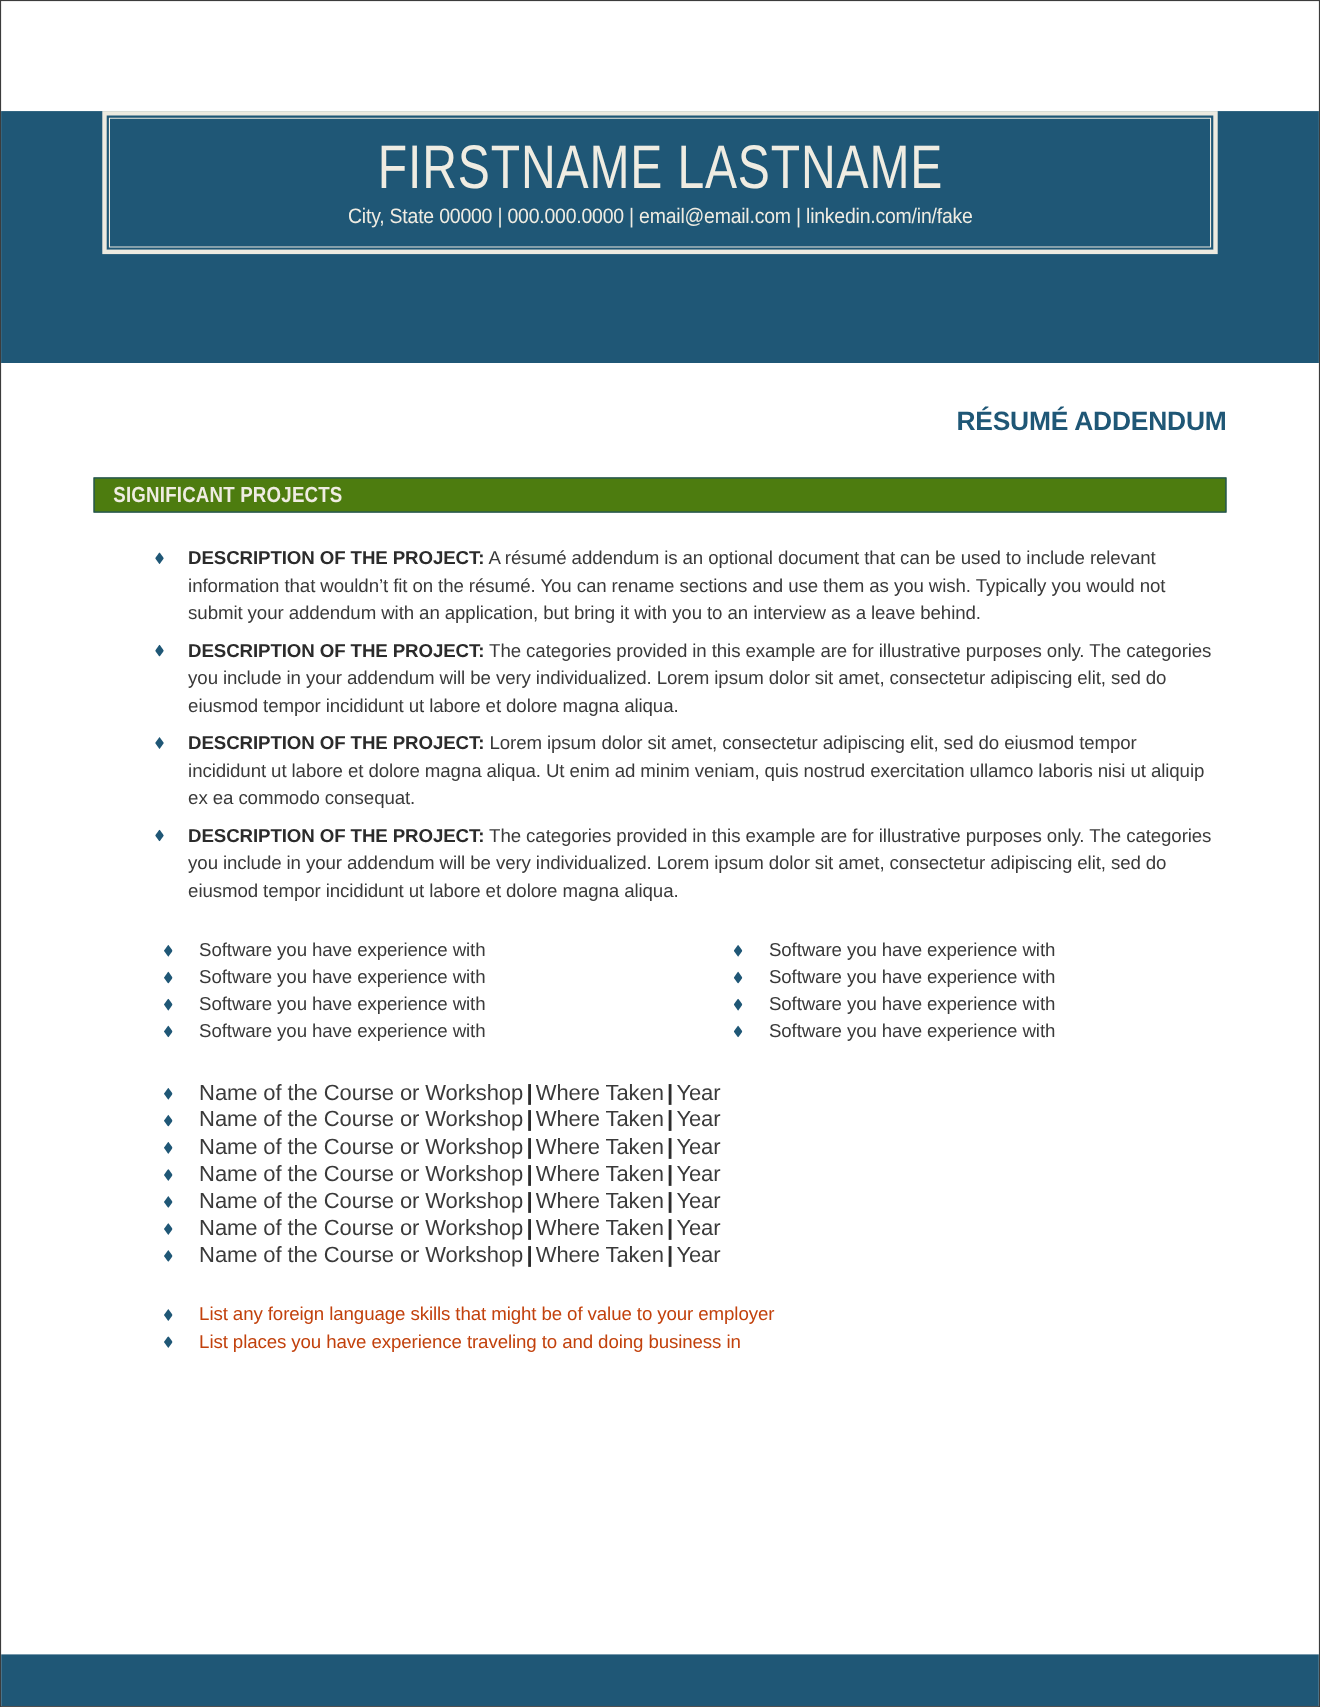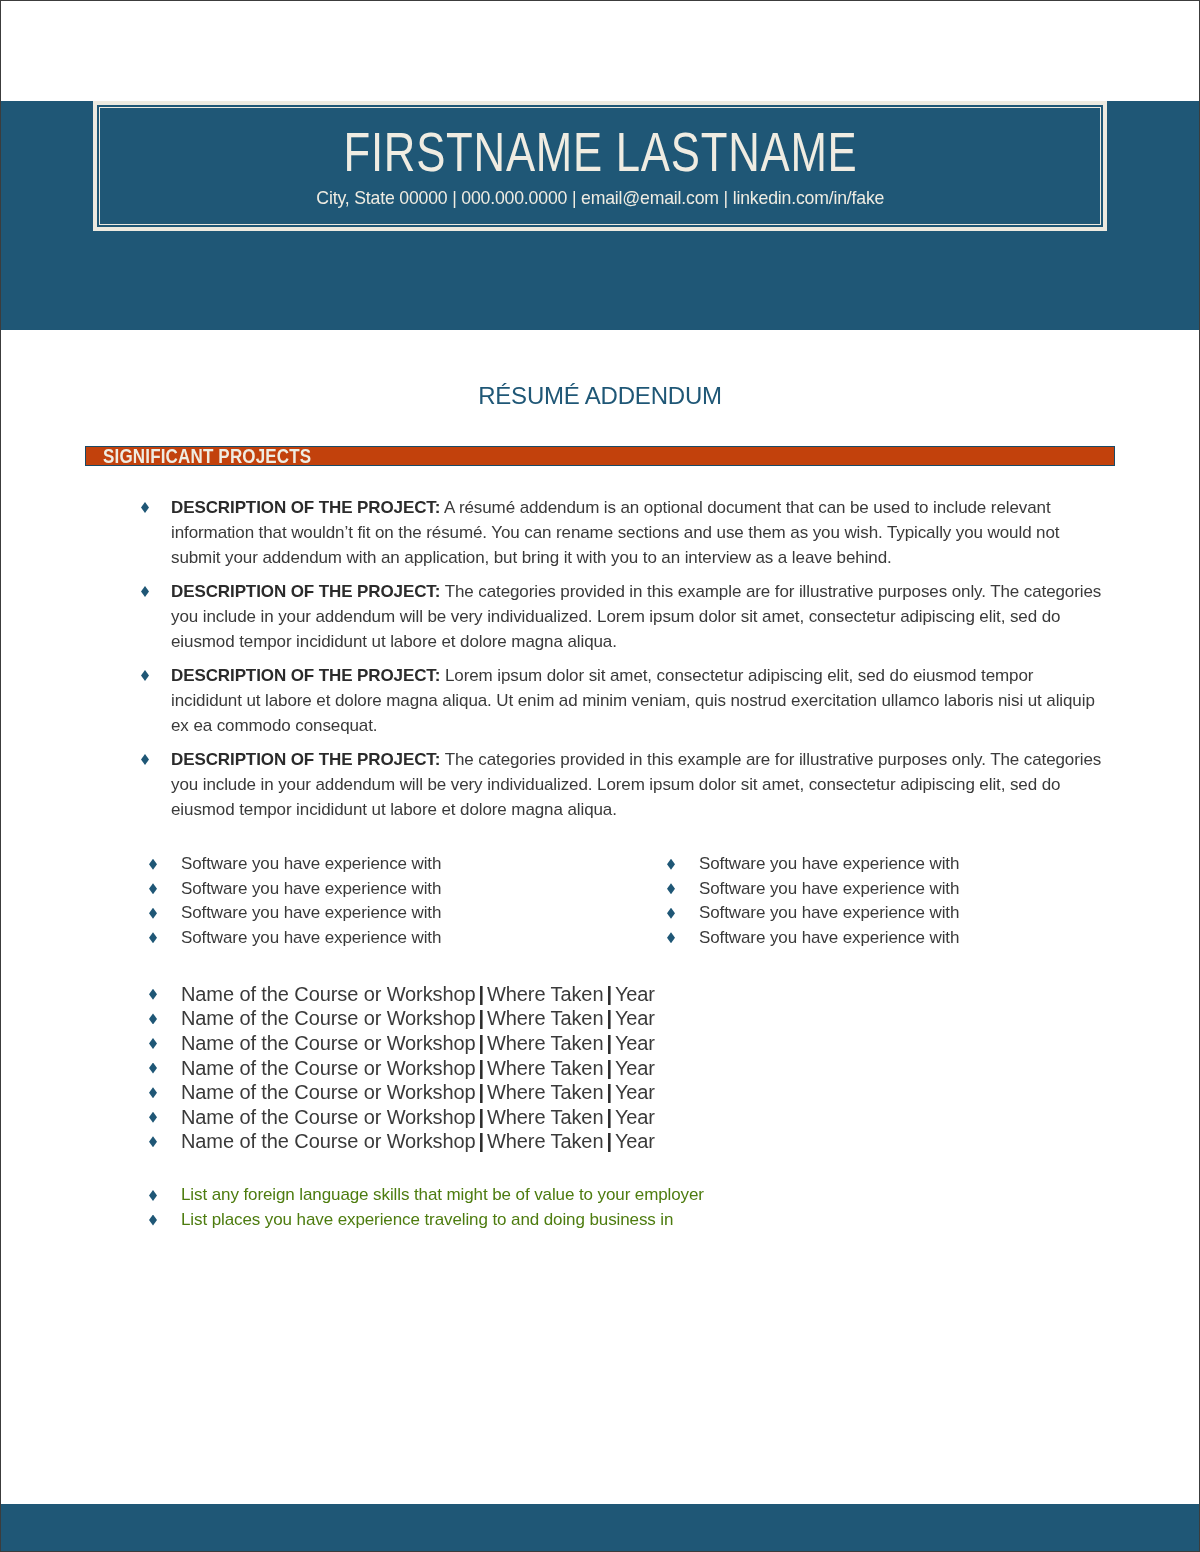--- a/index.html
+++ b/index.html
@@ -47,32 +47,32 @@
     letter-spacing: -0.2px;
     transform: scaleX(0.93);
     transform-origin: center;
     white-space: nowrap;
   }
 
   
   .content { padding: 0 84px; }
 
   .doc-title {
-    margin-top: 52px;
-    text-align: center;
+    margin-top: 40px;
+    text-align: right;
     color: #1F5776;
     font-size: 24px;
-    font-weight: 400;
+    font-weight: 700;
     letter-spacing: -0.2px;
   }
 
   .bar {
     margin-top: 36px;
-    height: 20px;
-    background: #c2410c;
+    height: 32px;
+    background: #4d7c0f;
     border: 1px solid #194A66;
     display: flex;
     align-items: center;
     padding-left: 17px;
   }
   .bar-text {
     color: #EFECE2;
     font-size: 20px;
     font-weight: 700;
     letter-spacing: 0.2px;
@@ -117,21 +117,21 @@
   .training { margin-top: 32px; padding-left: 64px; }
   .train-item { display: flex; align-items: center; height: 24.6px; }
   .train-item .diamond { margin-right: 24px; }
   .train-text { font-size: 20px; color: #3A3A3A; letter-spacing: -0.1px; }
   .pipe { font-weight: 700; color: #2B2B2B; padding: 0 3px; }
 
   
   .travel { margin-top: 29px; padding-left: 64px; }
   .travel-item { display: flex; align-items: center; height: 24.6px; }
   .travel-item .diamond { margin-right: 24px; }
-  .travel-text { font-size: 17px; color: #4d7c0f; letter-spacing: -0.1px; }
+  .travel-text { font-size: 17px; color: #c2410c; letter-spacing: -0.1px; }
 
   
   .footer-bar {
     position: absolute;
     left: 0; right: 0; bottom: 0;
     height: 47px;
     background: #1F5776;
   }
 </style>
 </head>

